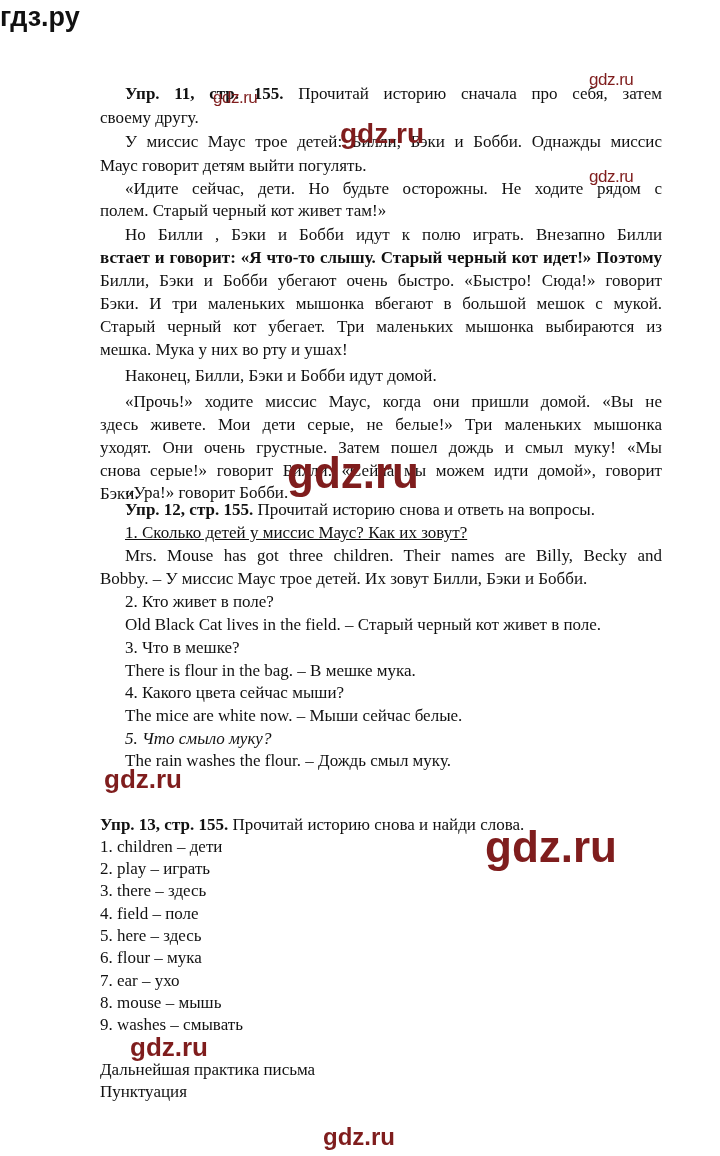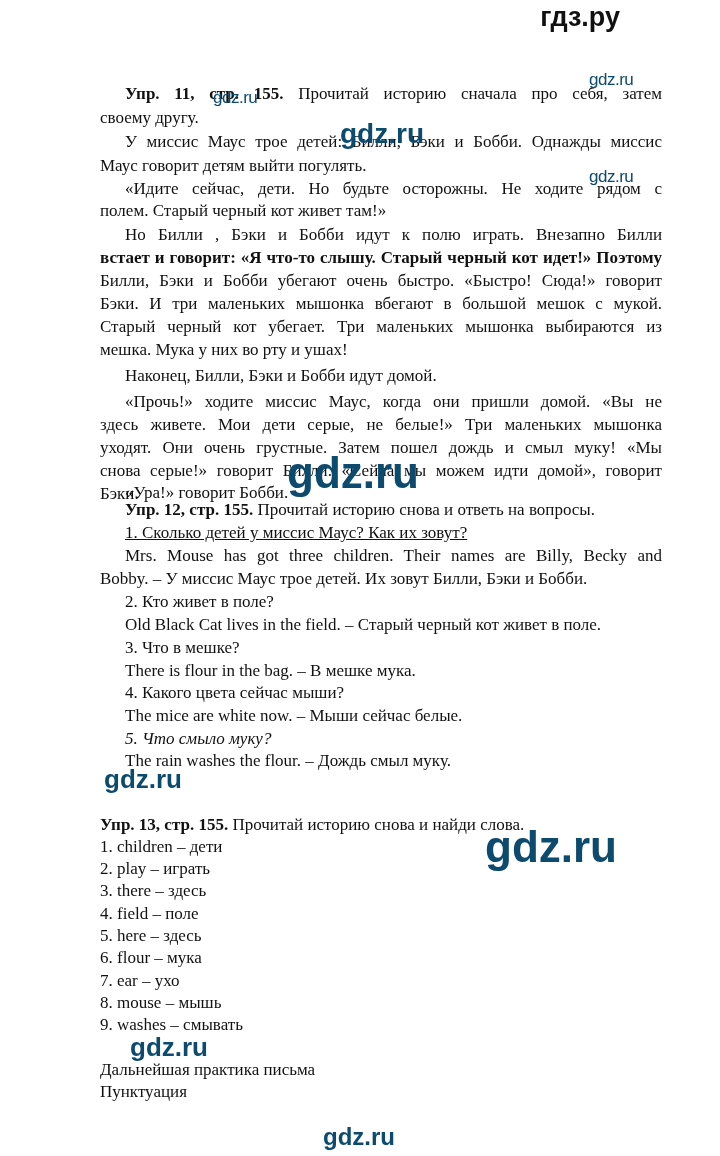--- a/index.html
+++ b/index.html
@@ -1,24 +1,24 @@
 <!DOCTYPE html>
 <html><head>
 <meta charset="utf-8">
 <style>
   html, body { margin: 0; padding: 0; background: #ffffff; }
   body { width: 720px; height: 1156px; position: relative; overflow: hidden;
          font-family: "Liberation Serif", serif; color: #111; }
-  .header { position: absolute; top: 2px; left: 0; width: 620px; text-align: right;
+  .header { position: absolute; top: 2px; left: 0; width: 620px; text-align: left;
             font-family: "Liberation Sans", sans-serif; font-weight: bold; font-size: 27px; color: #111; }
   .line { position: absolute; left: 100px; width: 562px; font-size: 17px; line-height: 22px; white-space: nowrap; }
   .just { text-align: justify; text-align-last: justify; }
   .ind { left: 125px; width: 537px; }
   .b { font-weight: bold; }
-  .wm { position: absolute; font-family: "Liberation Sans", sans-serif; color: #0c4a6e; white-space: nowrap; }
+  .wm { position: absolute; font-family: "Liberation Sans", sans-serif; color: #7f1d1d; white-space: nowrap; }
   .wm-s { font-size: 17px; font-weight: normal; letter-spacing: -0.5px; }
   .wm-m { font-size: 28px; font-weight: bold; }
   .wm-l { font-size: 44px; font-weight: bold; }
   .wm-f { font-size: 26px; font-weight: bold; }
   .wm-foot { font-size: 24px; font-weight: bold; }
 </style>
 </head>
 <body>
 
 <div class="header">гдз.ру</div>

